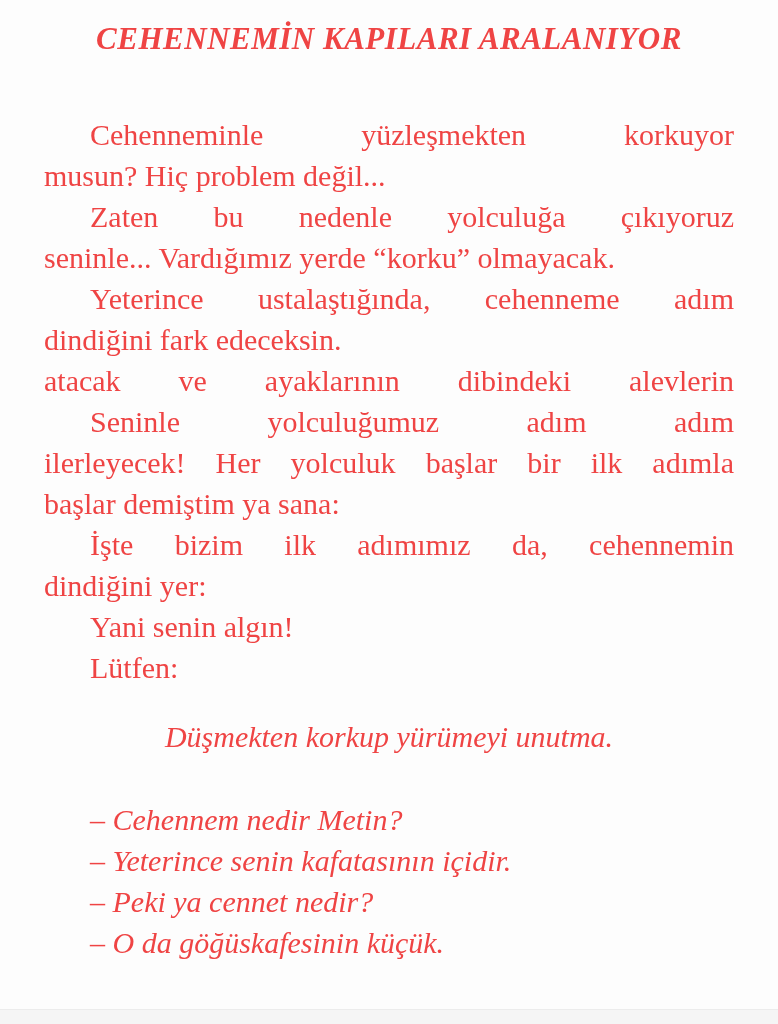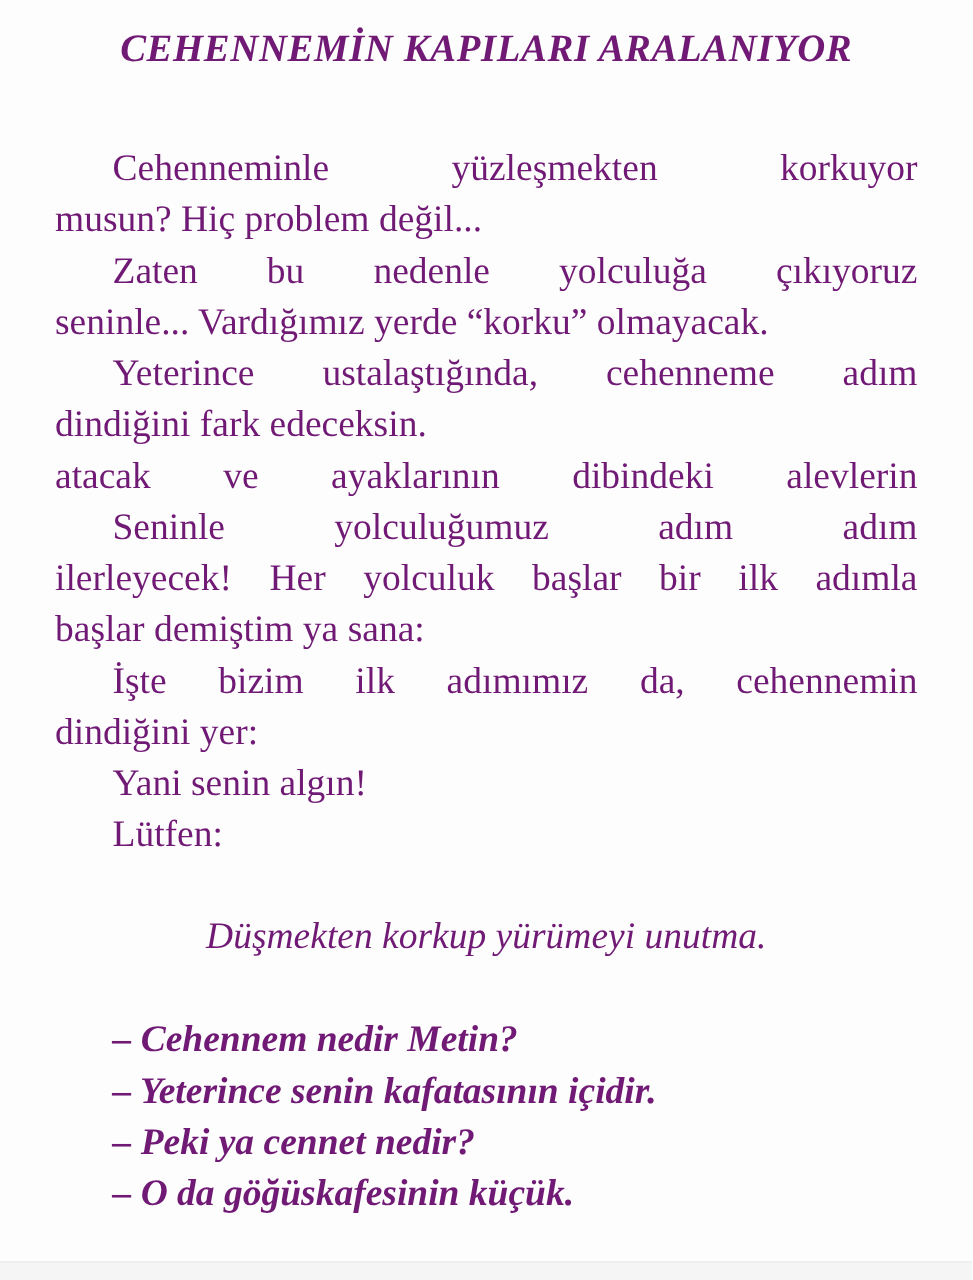--- a/index.html
+++ b/index.html
@@ -6,21 +6,21 @@
     margin: 0;
     padding: 0;
     background: #fdfdfd;
   }
   .page {
     position: relative;
     width: 778px;
     height: 1024px;
     margin: 0 auto;
     background: #fdfdfd;
-    color: #701a75;
+    color: #ef4444;
     font-family: "Liberation Serif", "DejaVu Serif", serif;
     overflow: hidden;
     box-sizing: border-box;
     padding: 18px 44px 0 44px;
   }
   .title {
     margin: 0 0 54px 0;
     font-size: 31px;
     font-weight: 700;
     font-style: italic;
@@ -32,27 +32,27 @@
   .para { margin: 0; font-family: Liberation Serif, serif; }
   .line {
     font-size: 30px;
     line-height: 41px;
     text-align: justify;
     text-align-last: justify;
   }
   .line.first { text-indent: 46px; }
   .line.last  { text-align: center; text-align-last: left; }
   .quote {
-    margin: 40px 0 0 0;
+    margin: 28px 0 0 0;
     font-size: 30px;
     line-height: 41px;
     font-style: italic;
     text-align: center;
   }
-  .dialogue { margin: 42px 0 0 0; font-weight: bold; }
+  .dialogue { margin: 42px 0 0 0; }
   .dialogue-line {
     font-size: 30px;
     line-height: 41px;
     font-style: italic;
     padding-left: 46px;
     text-align: left;
   }
   .bottom-strip {
     position: absolute;
     left: 0;

